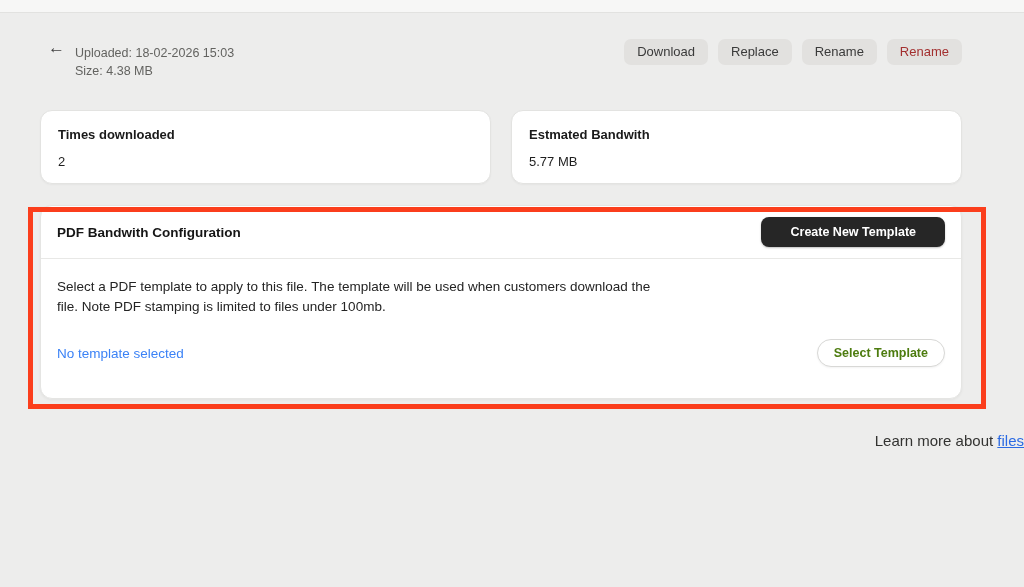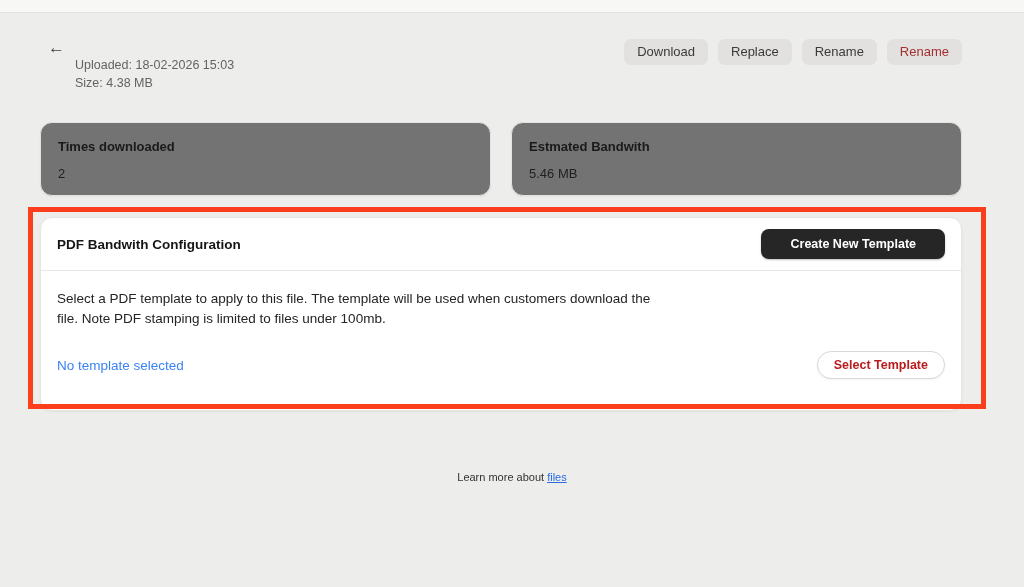--- a/index.html
+++ b/index.html
@@ -37,21 +37,21 @@
     cursor: pointer;
     line-height: 20px;
   }
   .file-title {
     font-size: 17px;
     font-weight: 700;
     color: #141414;
     letter-spacing: .1px;
   }
   .file-meta {
-    margin-top: 19px;
+    margin-top: 7px;
     font-size: 12.5px;
     color: #636360;
     line-height: 18px;
   }
   .actions { display: flex; gap: 10px; margin-top: 2px; }
   .btn {
     border: none;
     background: #e2e1df;
     color: #3a3a3a;
     font-family: inherit;
@@ -64,21 +64,21 @@
   }
   .btn.danger { color: #a33030; }
   
   .stats-row {
     margin-top: 30px;
     display: flex;
     gap: 20px;
   }
   .stat-card {
     flex: 1;
-    background: #737373;
+    background: #ffffff;
     border: 1px solid #e3e3e1;
     border-radius: 12px;
     padding: 16px 17px;
     height: 74px;
     box-shadow: 0 1px 2px rgba(0,0,0,.04);
   }
   .stat-label { font-size: 13px; font-weight: 700; color: #1a1a1a; }
   .stat-value { font-size: 13px; color: #1f1f1f; margin-top: 12px; }
   
   .stamp-card {
@@ -118,21 +118,21 @@
   .stamp-status-row {
     margin-top: 22px;
     display: flex;
     justify-content: space-between;
     align-items: center;
   }
   .stamp-status { font-size: 13.5px; color: #3b82f6; }
   .btn-outline {
     background: #ffffff;
     border: 1px solid #d8d8d6;
-    color: #b91c1c;
+    color: #4d7c0f;
     font-family: inherit;
     font-size: 12.5px;
     font-weight: 600;
     padding: 6px 16px;
     border-radius: 14px;
     cursor: pointer;
     box-shadow: 0 1px 2px rgba(0,0,0,.05);
   }
   
   .annotation-rect {
@@ -141,25 +141,25 @@
     top: 207px;
     width: 958px;
     height: 202px;
     border: 5px solid #fb3e1c;
     pointer-events: none;
     z-index: 10;
   }
   
   .footer-note {
     position: absolute;
-    top: 471px;
+    top: 432px;
     left: 0;
     width: 100%;
-    text-align: center;
-    font-size: 11px;
+    text-align: right;
+    font-size: 15px;
     color: #333331;
   }
   .footer-note a { color: #2b6ae3; text-decoration: underline; cursor: pointer; }
 </style>
 </head>
 <body>
 
 <div class="topstrip"></div>
 
 <div class="content">
@@ -182,21 +182,21 @@
     </div>
   </div>
 
   <div class="stats-row">
     <div class="stat-card">
       <div class="stat-label">Times downloaded</div>
       <div class="stat-value">2</div>
     </div>
     <div class="stat-card">
       <div class="stat-label">Estmated Bandwith</div>
-      <div class="stat-value">5.46 MB</div>
+      <div class="stat-value">5.77 MB</div>
     </div>
   </div>
 
   <div class="stamp-card">
     <div class="stamp-header">
       <div class="stamp-title">PDF Bandwith Configuration</div>
       <button class="btn-dark">Create New Template</button>
     </div>
     <div class="stamp-body">
       <div class="stamp-desc">Select a PDF template to apply to this file. The template will be used when customers download the file. Note PDF stamping is limited to files under 100mb.</div>

